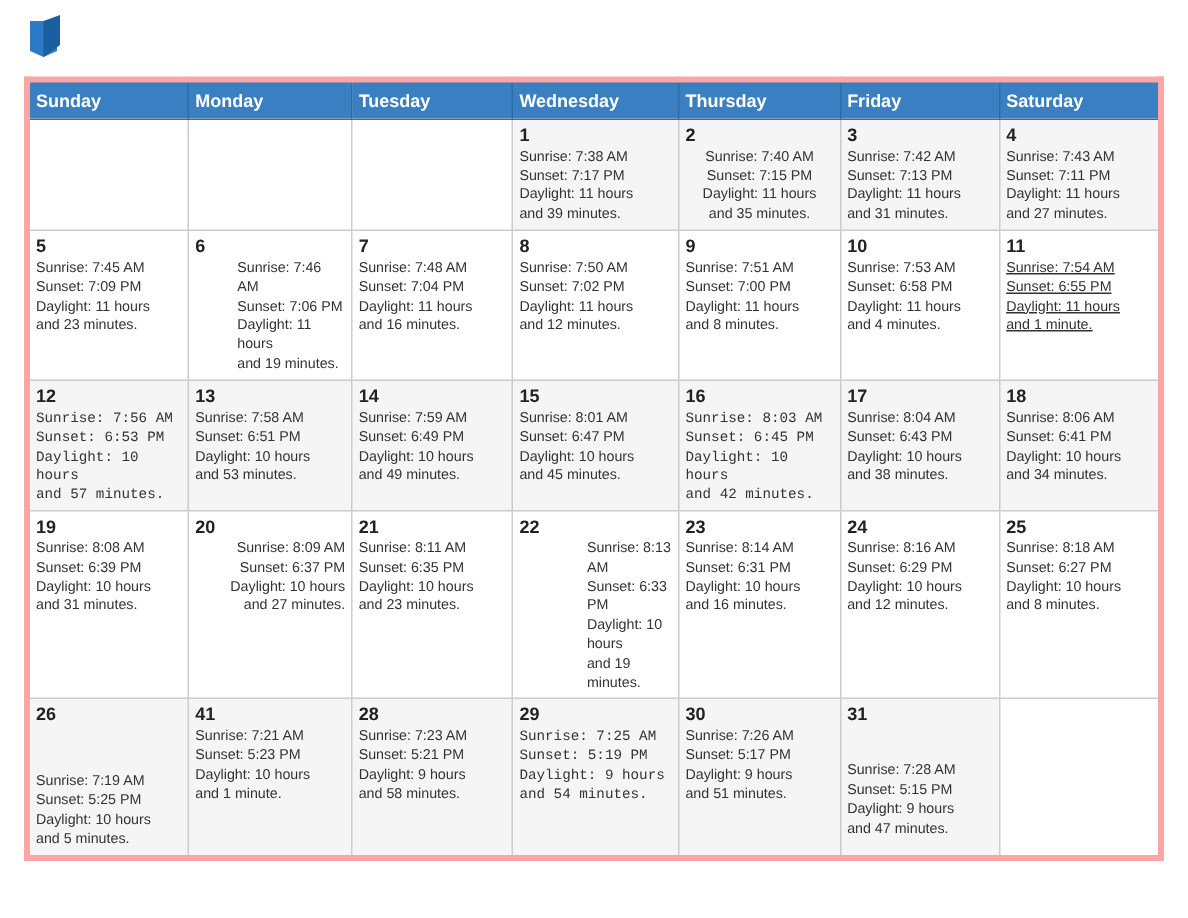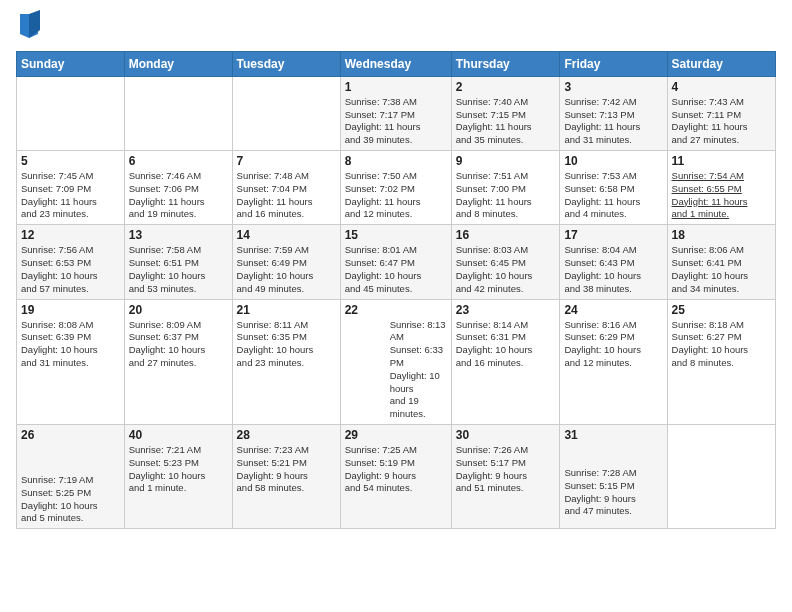--- a/index.html
+++ b/index.html
@@ -50,21 +50,21 @@
       line-height: 1.1;
     }
     .location {
       font-size: 15px;
       color: #444;
       margin-top: 2px;
     }
     .calendar {
       width: 100%;
       border-collapse: collapse;
-      border: 1px solid #fca5a5;
+      border: 4px solid #fca5a5;
     }
     .calendar th {
       background-color: #3a7fc1;
       color: #fff;
       font-size: 12px;
       font-weight: bold;
       padding: 5px 4px;
       text-align: left;
       border: 1px solid #2e6da4;
     }
@@ -141,21 +141,21 @@
           <td class="empty-cell"></td>
           <td>
             <span class="day-num">1</span>
             <div class="day-info" style="white-space: pre-line;">Sunrise: 7:38 AM
 Sunset: 7:17 PM
 Daylight: 11 hours
 and 39 minutes.</div>
           </td>
           <td>
             <span class="day-num">2</span>
-            <div class="day-info" style="white-space: pre-line;">Sunrise: 7:40 AM
+            <div class="day-info" style="white-space: pre-line; text-align: center;">Sunrise: 7:40 AM
 Sunset: 7:15 PM
 Daylight: 11 hours
 and 35 minutes.</div>
           </td>
           <td>
             <span class="day-num">3</span>
             <div class="day-info" style="white-space: pre-line;">Sunrise: 7:42 AM
 Sunset: 7:13 PM
 Daylight: 11 hours
 and 31 minutes.</div>
@@ -171,21 +171,21 @@
         <tr>
           <td>
             <span class="day-num">5</span>
             <div class="day-info" style="white-space: pre-line;">Sunrise: 7:45 AM
 Sunset: 7:09 PM
 Daylight: 11 hours
 and 23 minutes.</div>
           </td>
           <td>
             <span class="day-num">6</span>
-            <div class="day-info" style="white-space: pre-line;">Sunrise: 7:46 AM
+            <div class="day-info" style="white-space: pre-line; margin-left: 28px;">Sunrise: 7:46 AM
 Sunset: 7:06 PM
 Daylight: 11 hours
 and 19 minutes.</div>
           </td>
           <td>
             <span class="day-num">7</span>
             <div class="day-info" style="white-space: pre-line;">Sunrise: 7:48 AM
 Sunset: 7:04 PM
 Daylight: 11 hours
 and 16 minutes.</div>
@@ -215,21 +215,21 @@
             <span class="day-num">11</span>
             <div class="day-info" style="white-space: pre-line; text-decoration: underline;">Sunrise: 7:54 AM
 Sunset: 6:55 PM
 Daylight: 11 hours
 and 1 minute.</div>
           </td>
         </tr>
         <tr>
           <td>
             <span class="day-num">12</span>
-            <div class="day-info" style="white-space: pre-line;">Sunrise: 7:56 AM
+            <div class="day-info" style="white-space: pre-line; font-family: Liberation Mono, monospace;">Sunrise: 7:56 AM
 Sunset: 6:53 PM
 Daylight: 10 hours
 and 57 minutes.</div>
           </td>
           <td>
             <span class="day-num">13</span>
             <div class="day-info" style="white-space: pre-line;">Sunrise: 7:58 AM
 Sunset: 6:51 PM
 Daylight: 10 hours
 and 53 minutes.</div>
@@ -243,21 +243,21 @@
           </td>
           <td>
             <span class="day-num">15</span>
             <div class="day-info" style="white-space: pre-line;">Sunrise: 8:01 AM
 Sunset: 6:47 PM
 Daylight: 10 hours
 and 45 minutes.</div>
           </td>
           <td>
             <span class="day-num">16</span>
-            <div class="day-info" style="white-space: pre-line;">Sunrise: 8:03 AM
+            <div class="day-info" style="white-space: pre-line; font-family: Liberation Mono, monospace;">Sunrise: 8:03 AM
 Sunset: 6:45 PM
 Daylight: 10 hours
 and 42 minutes.</div>
           </td>
           <td>
             <span class="day-num">17</span>
             <div class="day-info" style="white-space: pre-line;">Sunrise: 8:04 AM
 Sunset: 6:43 PM
 Daylight: 10 hours
 and 38 minutes.</div>
@@ -273,21 +273,21 @@
         <tr>
           <td>
             <span class="day-num">19</span>
             <div class="day-info" style="white-space: pre-line;">Sunrise: 8:08 AM
 Sunset: 6:39 PM
 Daylight: 10 hours
 and 31 minutes.</div>
           </td>
           <td>
             <span class="day-num">20</span>
-            <div class="day-info" style="white-space: pre-line;">Sunrise: 8:09 AM
+            <div class="day-info" style="white-space: pre-line; text-align: right;">Sunrise: 8:09 AM
 Sunset: 6:37 PM
 Daylight: 10 hours
 and 27 minutes.</div>
           </td>
           <td>
             <span class="day-num">21</span>
             <div class="day-info" style="white-space: pre-line;">Sunrise: 8:11 AM
 Sunset: 6:35 PM
 Daylight: 10 hours
 and 23 minutes.</div>
@@ -323,36 +323,36 @@
         </tr>
         <tr>
           <td>
             <span class="day-num">26</span>
             <div class="day-info" style="white-space: pre-line; margin-top: 32px;">Sunrise: 7:19 AM
 Sunset: 5:25 PM
 Daylight: 10 hours
 and 5 minutes.</div>
           </td>
           <td>
-            <span class="day-num">40</span>
+            <span class="day-num">41</span>
             <div class="day-info" style="white-space: pre-line;">Sunrise: 7:21 AM
 Sunset: 5:23 PM
 Daylight: 10 hours
 and 1 minute.</div>
           </td>
           <td>
             <span class="day-num">28</span>
             <div class="day-info" style="white-space: pre-line;">Sunrise: 7:23 AM
 Sunset: 5:21 PM
 Daylight: 9 hours
 and 58 minutes.</div>
           </td>
           <td>
             <span class="day-num">29</span>
-            <div class="day-info" style="white-space: pre-line;">Sunrise: 7:25 AM
+            <div class="day-info" style="white-space: pre-line; font-family: Liberation Mono, monospace;">Sunrise: 7:25 AM
 Sunset: 5:19 PM
 Daylight: 9 hours
 and 54 minutes.</div>
           </td>
           <td>
             <span class="day-num">30</span>
             <div class="day-info" style="white-space: pre-line;">Sunrise: 7:26 AM
 Sunset: 5:17 PM
 Daylight: 9 hours
 and 51 minutes.</div>

